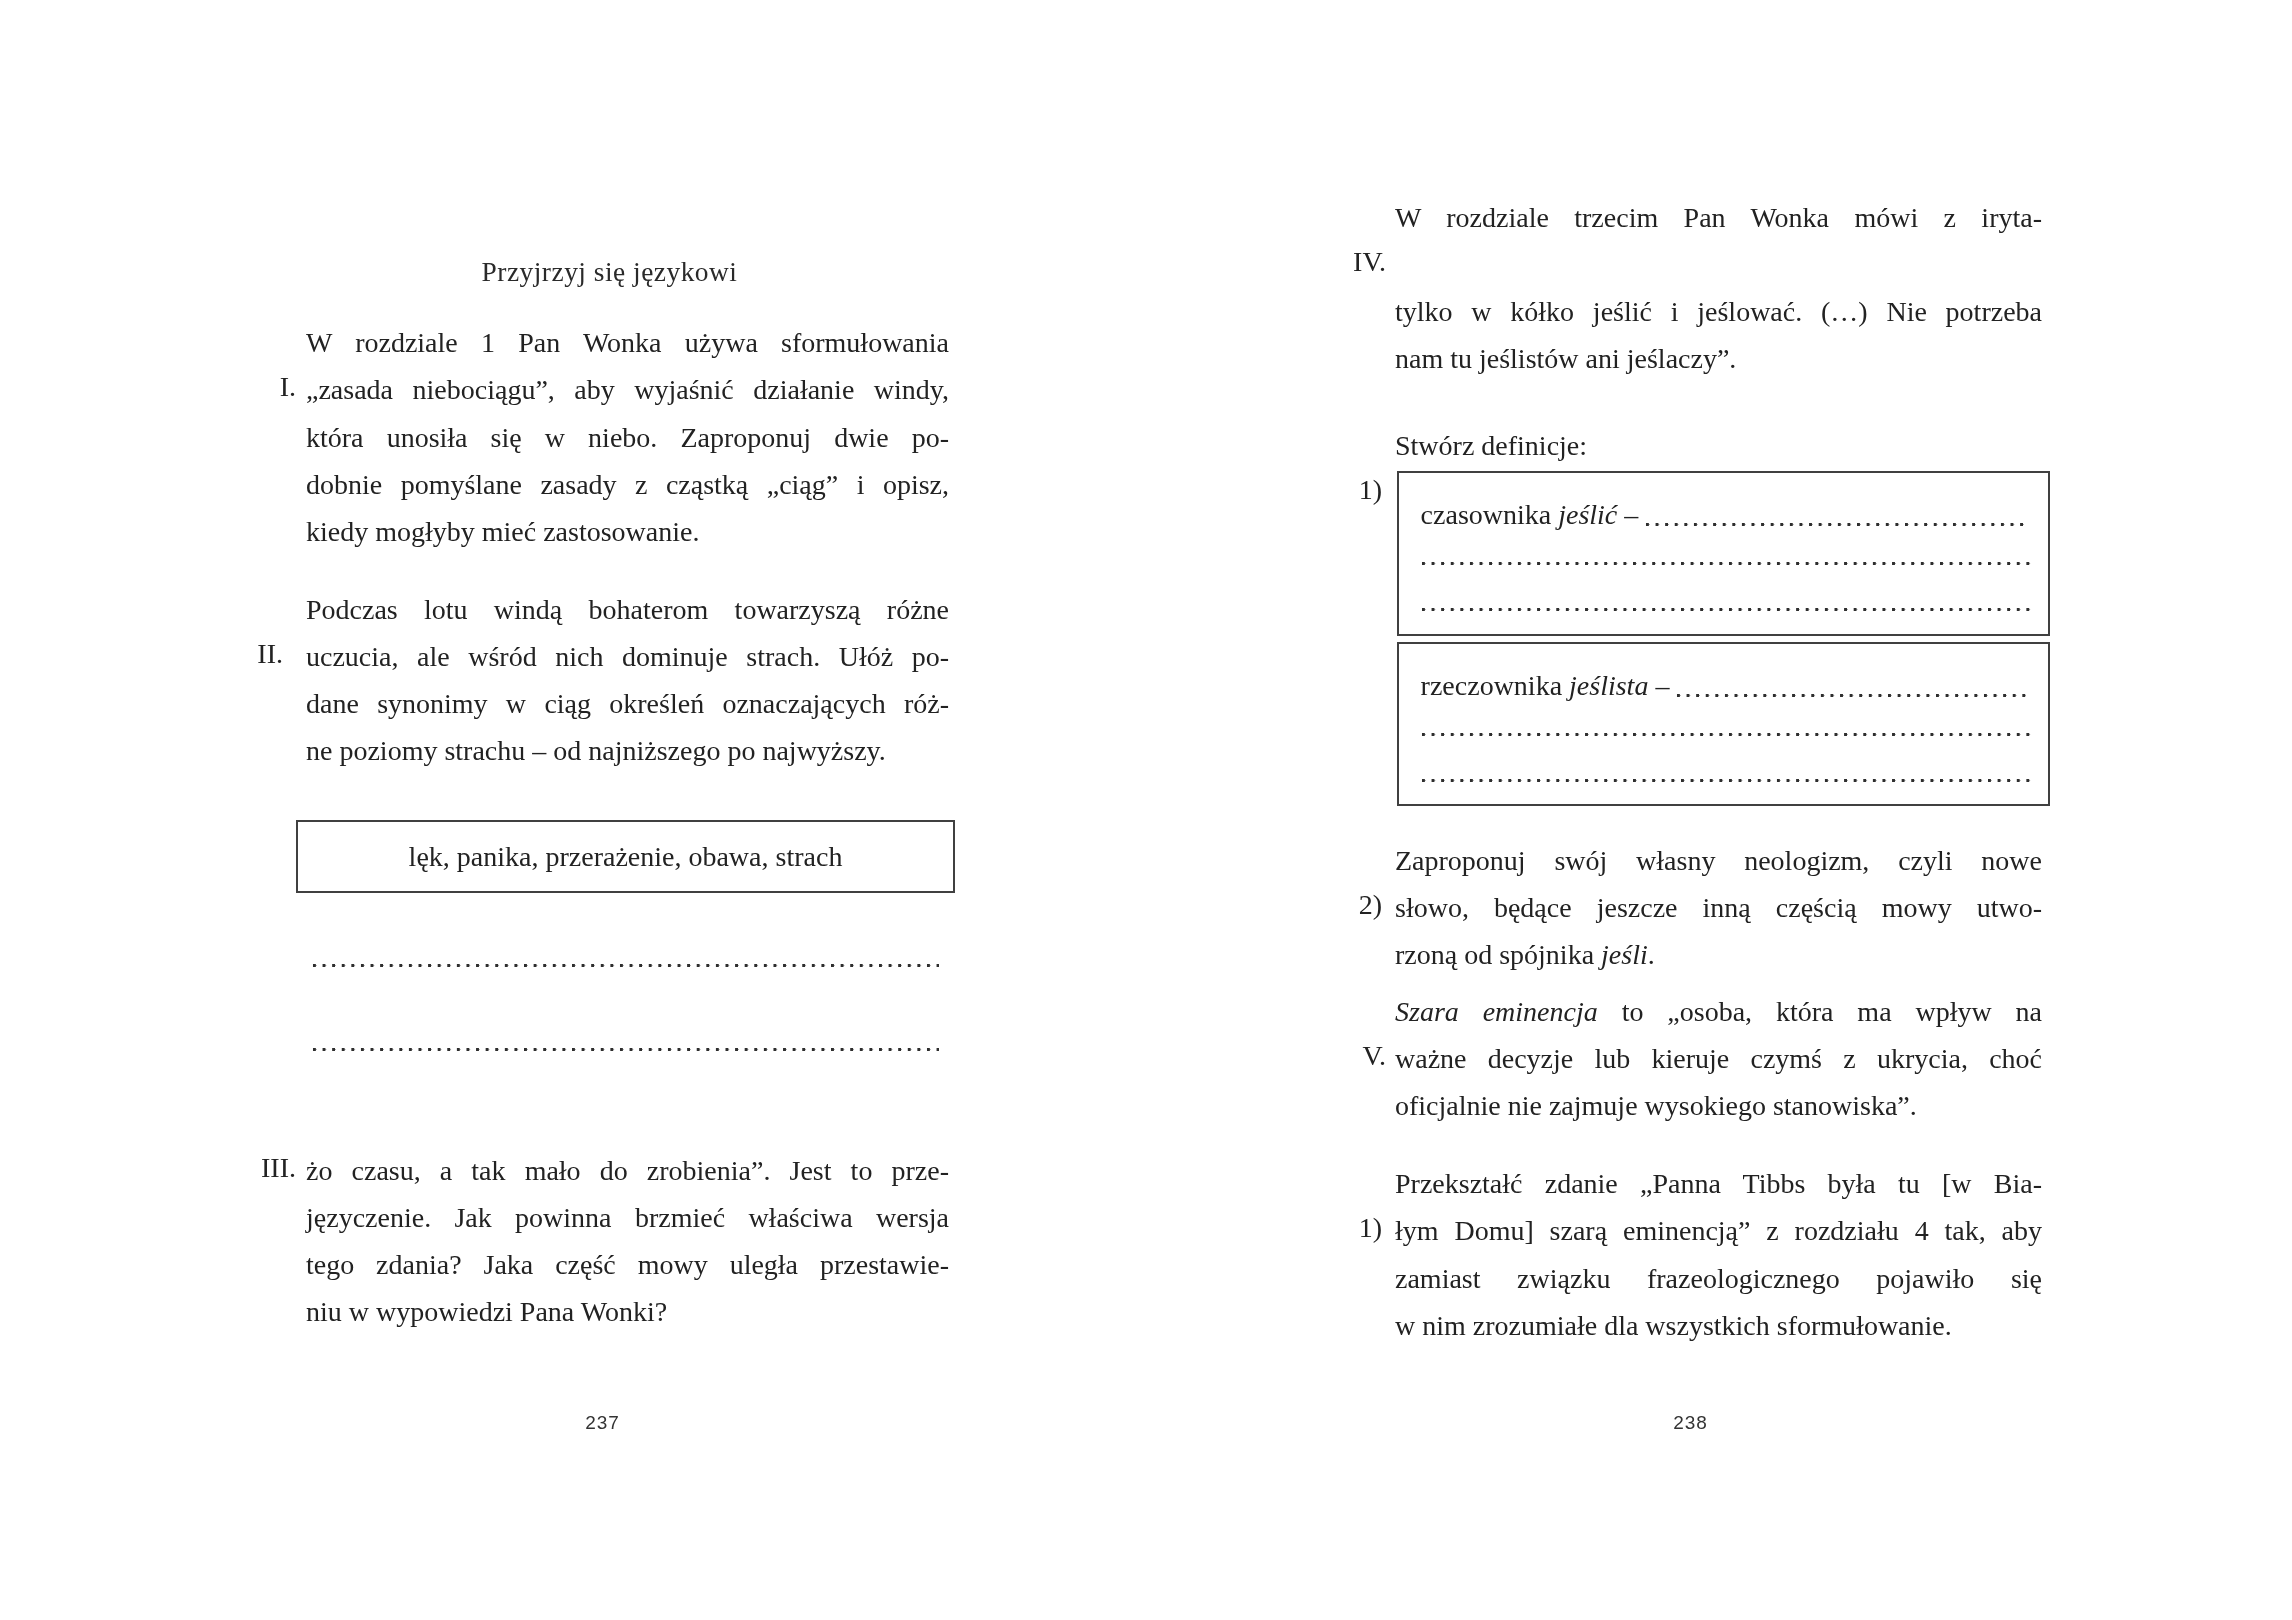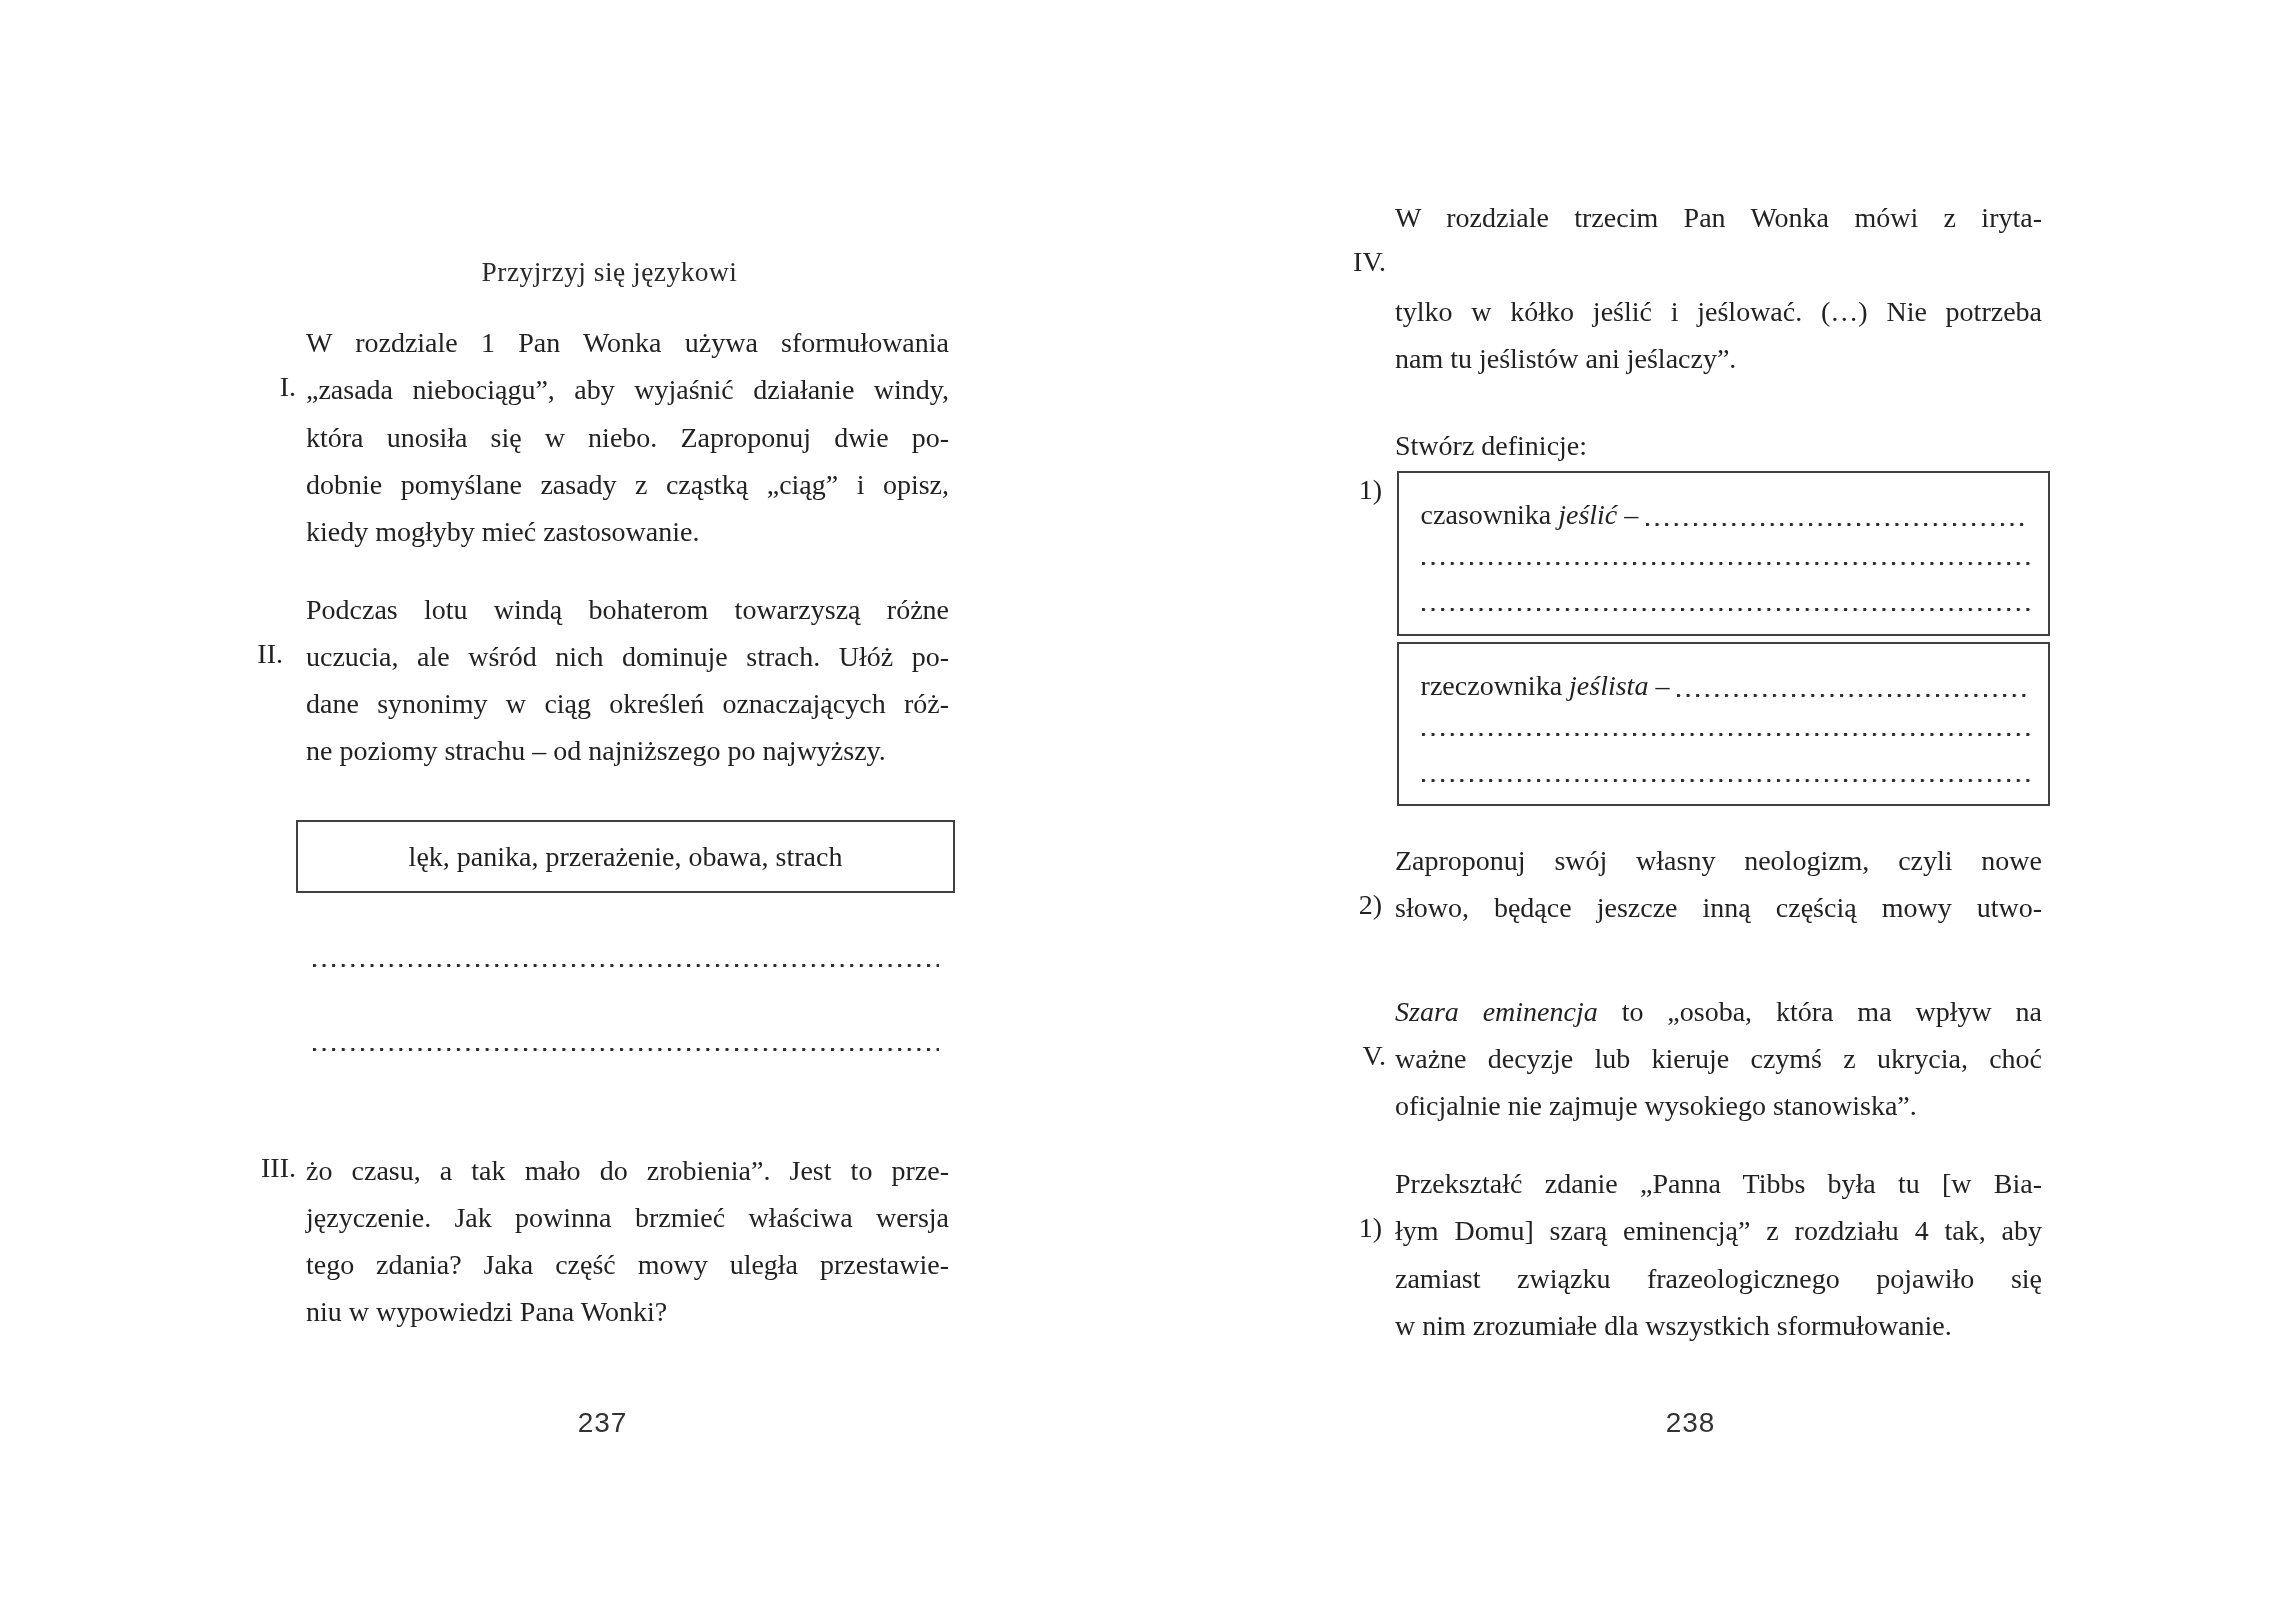--- a/index.html
+++ b/index.html
@@ -19,21 +19,21 @@
     text-align:right;
     margin-top:44px;
   }
   .it{font-style:italic;}
   .sans{font-family:"Liberation Sans","DejaVu Sans",sans-serif;}
   .header{
     position:absolute;font-size:27.4px;font-weight:300;letter-spacing:0.5px;
     color:#2a2a2a;text-align:center;height:35px;line-height:35px;
   }
   .pageno{
-    position:absolute;font-size:28px;letter-spacing:1px;color:#333;
+    position:absolute;font-size:19px;letter-spacing:1px;color:#333;
     text-align:center;height:35px;line-height:35px;
   }
   .box{
     position:absolute;border:2px solid #404040;background:#fff;box-sizing:border-box;
   }
   .boxcenter{
     display:flex;align-items:center;justify-content:center;
     font-size:28px;
   }
   .dots-row,.leader{
@@ -113,20 +113,24 @@
         <span> – </span>
       <span class="leader"></span>
     </div>
     <div class="dots-row" style="left:21.6px;top:88px;width:610px;"></div>
     <div class="dots-row" style="left:21.6px;top:134px;width:610px;"></div>
   </div>
 
   <div class="lbl" style="left:177px;top:841px;width:59px;">2)</div>
   <div class="line" style="left:249px;top:841px;width:647px;">Zaproponuj swój własny neologizm, czyli nowe</div>
   <div class="line" style="left:249px;top:888px;width:647px;">słowo, będące jeszcze inną częścią mowy utwo-</div>
+  <div class="line last" style="left:249px;top:935px;width:647px;">
+    <span>rzoną od spójnika</span>
+    <span class="it">jeśli</span><span>.</span>
+  </div>
 
   <div class="lbl" style="left:166px;top:992px;width:74px;">V.</div>
   <div class="line" style="left:249px;top:992px;width:647px;">
     <span class="it">Szara eminencja</span>
     <span>to „osoba, która ma wpływ na</span>
   </div>
   <div class="line" style="left:249px;top:1039px;width:647px;">ważne decyzje lub kieruje czymś z ukrycia, choć</div>
   <div class="line last" style="left:249px;top:1086px;width:647px;">oficjalnie nie zajmuje wysokiego stanowiska”.</div>
 
   <div class="lbl" style="left:177px;top:1164px;width:59px;">1)</div>

